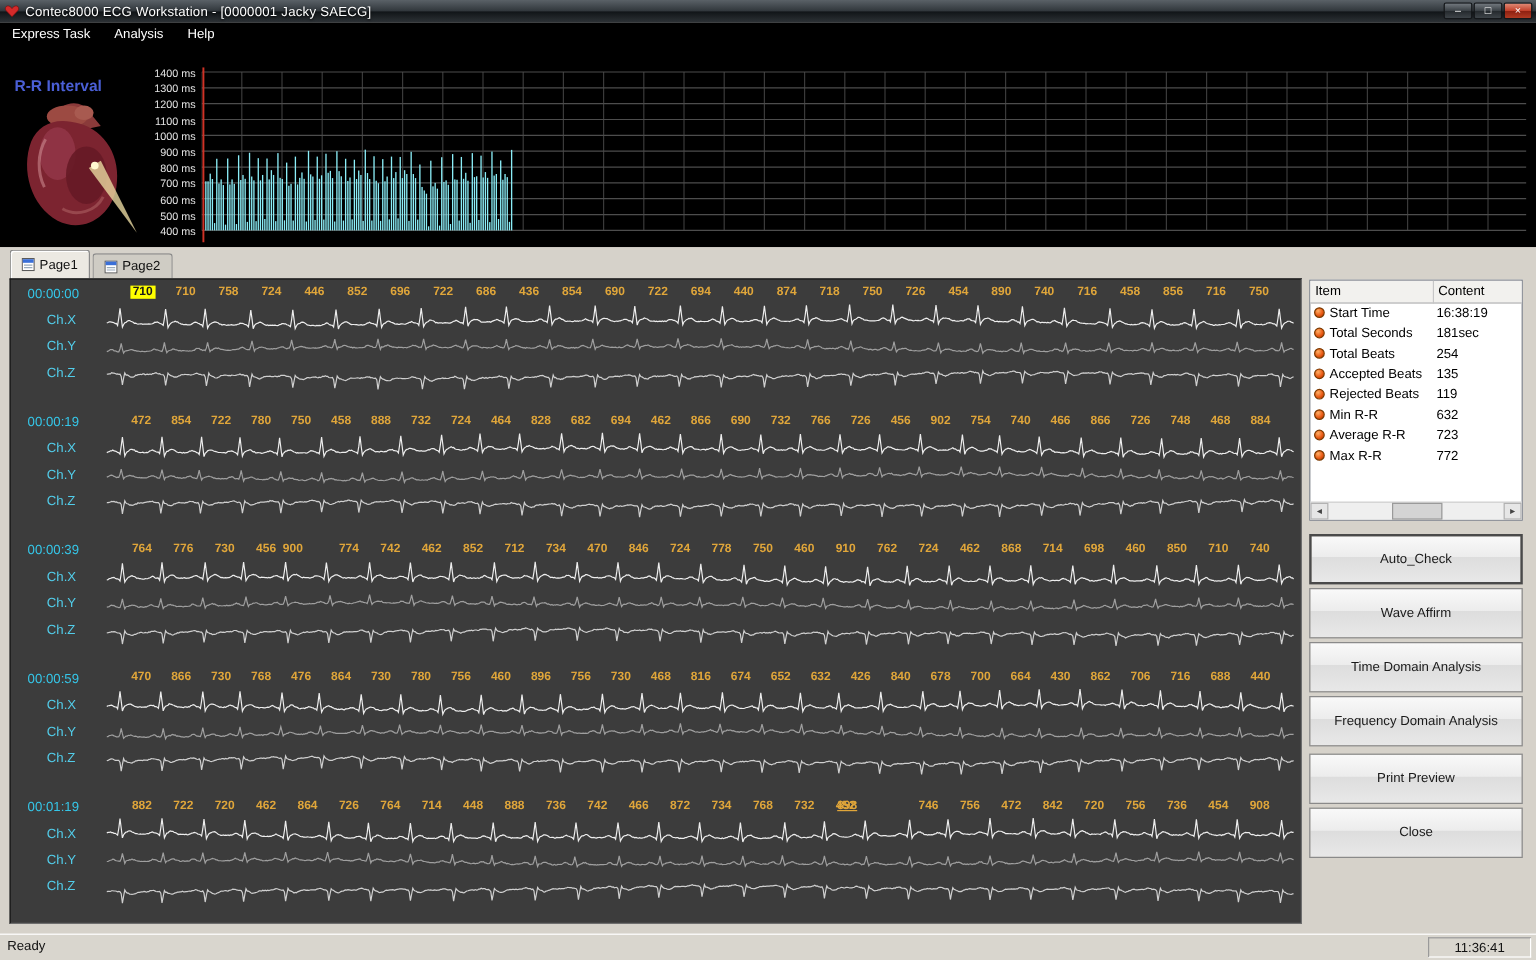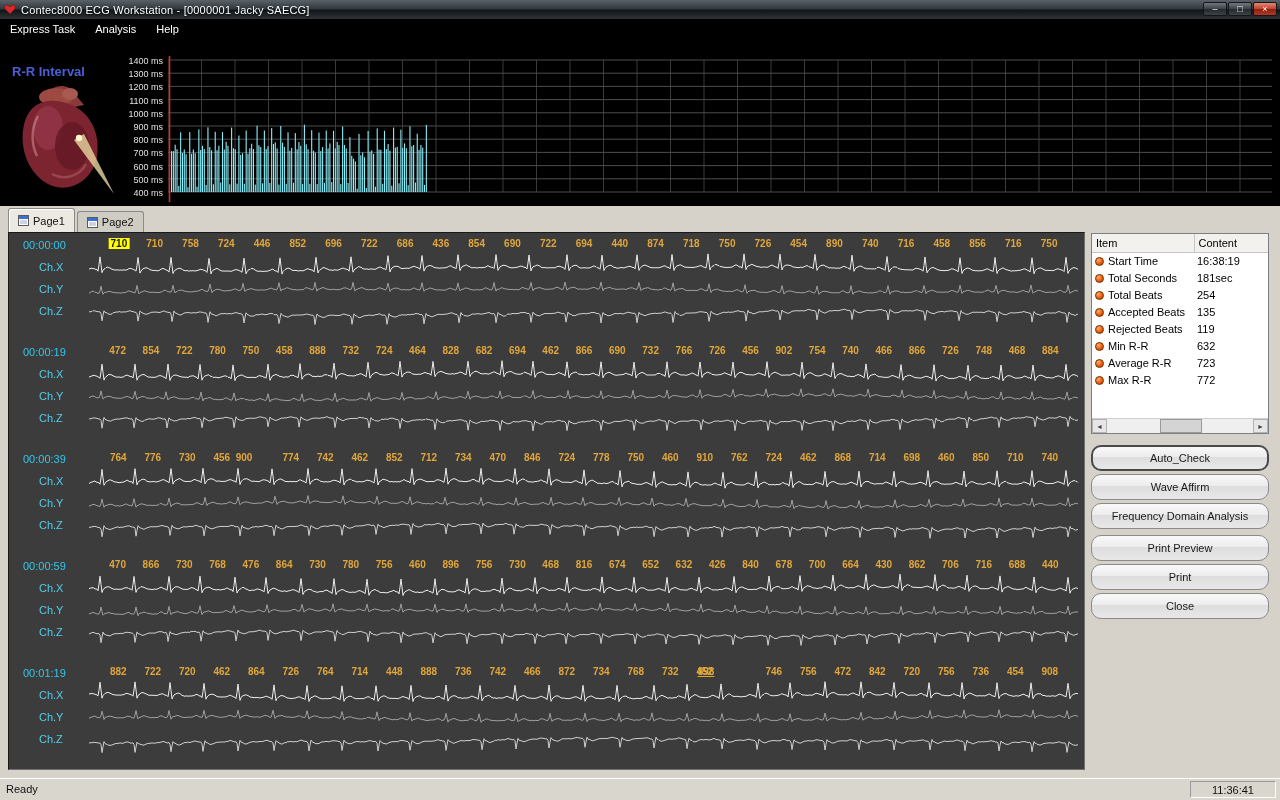--- a/index.html
+++ b/index.html
@@ -68,23 +68,23 @@
     border-top:1px solid #cfcfcf; }
   .sarrow { position:absolute; top:0; width:15px; height:14px; background:#e6e6e6; border:1px solid #b2b2b2;
     font-size:7px; color:#444; display:flex; align-items:center; justify-content:center; }
   .sarrow.left { left:0; }
   .sarrow.right { right:0; }
   .sthumb { position:absolute; top:0; left:68px; width:42px; height:14px; background:#d4d4d4;
     border:1px solid #9a9a9a; }
 
   
   .btn-stack { position:absolute; left:1091px; top:445px; width:178px; }
-  .side-btn { display:block; width:100%; height:26px; margin-bottom:3px;
+  .side-btn { display:block; width:100%; height:42px; margin-bottom:3px;
     background:linear-gradient(#f9f9f9,#ececec 45%,#dddddd 46%,#e8e8e8);
-    border:1px solid #8a8a8a; border-radius:10px; font-size:11px; color:#1a1a1a;
+    border:1px solid #8a8a8a; border-radius:0; font-size:11px; color:#1a1a1a;
     font-family:"Liberation Sans",sans-serif; text-align:center; }
   .side-btn.focused { border:2px solid #4a4a4a; }
   .side-btn.group-gap { margin-top:6px; }
 
   
   .statusbar { position:absolute; left:0; top:778px; width:100%; height:22px; background:#d9d6ce;
     border-top:1px solid #fff; font-size:11px; color:#111; }
   .status-left { position:absolute; left:6px; top:4px; }
   .status-clock { position:absolute; right:4px; top:2px; width:86px; height:17px; text-align:center;
     padding-top:2px; border:1px solid; border-color:#9a9a9a #ffffff #ffffff #9a9a9a; }
@@ -619,23 +619,23 @@
     <div class="hscroll">
       <span class="sarrow left">◄</span>
       <div class="sthumb"></div>
       <span class="sarrow right">►</span>
     </div>
   </div>
 
   <div class="btn-stack" id="btn-stack">
       <button class="side-btn focused">Auto_Check</button>
       <button class="side-btn">Wave Affirm</button>
+      <button class="side-btn">Time Domain Analysis</button>
       <button class="side-btn">Frequency Domain Analysis</button>
       <button class="side-btn group-gap">Print Preview</button>
-      <button class="side-btn">Print</button>
       <button class="side-btn">Close</button>
     </div>
 
   <div class="statusbar">
     <span class="status-left">Ready</span>
     <span class="status-clock">11:36:41</span>
   </div>
 
 </div>
 

